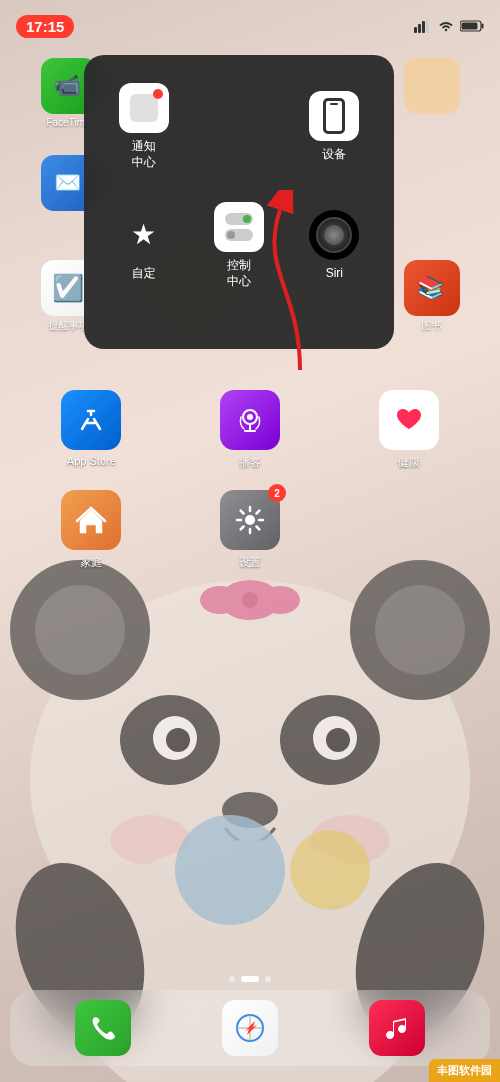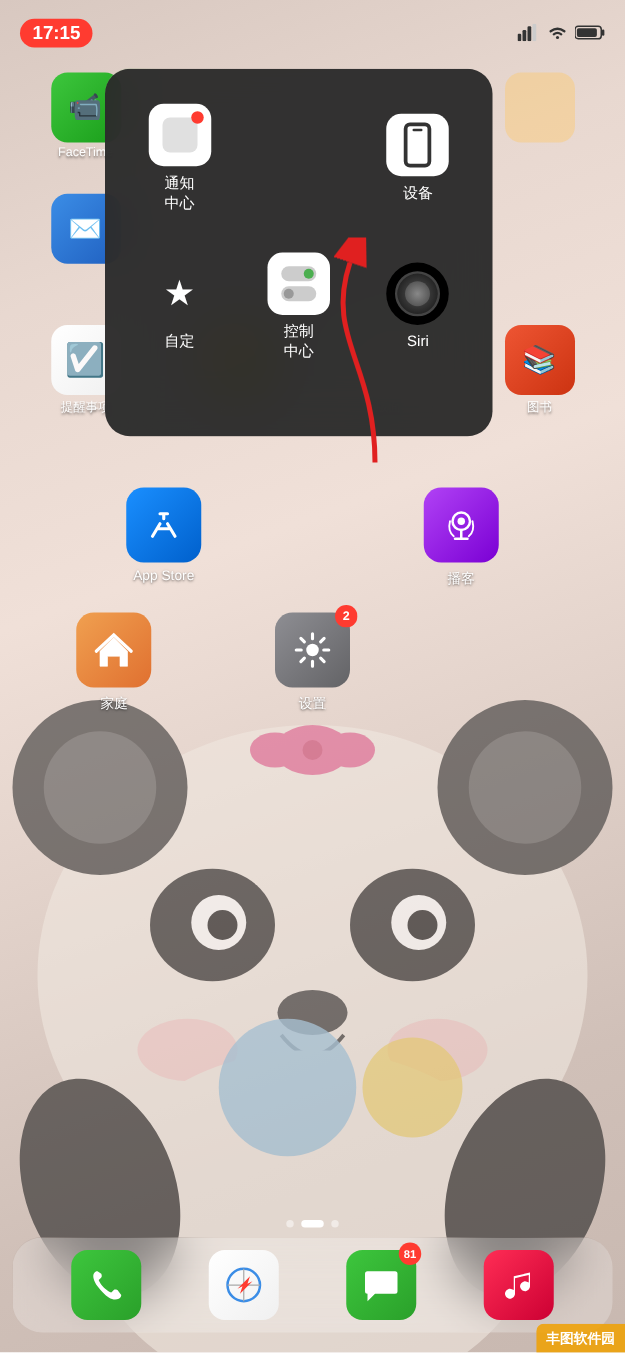--- a/index.html
+++ b/index.html
@@ -589,20 +589,28 @@
         <svg width="34" height="34" viewBox="0 0 34 34">
           <circle cx="17" cy="14" r="7" stroke="white" stroke-width="2" fill="none"></circle>
           <circle cx="17" cy="14" r="3" fill="white"></circle>
           <path d="M 17 21 L 17 28 M 12 28 L 22 28" stroke="white" stroke-width="2" stroke-linecap="round"></path>
           <path d="M 8 14 Q 6 22 11 26" stroke="white" stroke-width="1.5" fill="none" stroke-linecap="round"></path>
           <path d="M 26 14 Q 28 22 23 26" stroke="white" stroke-width="1.5" fill="none" stroke-linecap="round"></path>
         </svg>
       </div>
       <div class="icon-label">播客</div>
     </div>
+    <div class="app-icon">
+      <div class="icon-img health-bg">
+        <svg width="34" height="34" viewBox="0 0 34 34">
+          <path d="M 17 26 C 17 26 5 19 5 12 C 5 8.5 7.5 6 11 6 C 13.5 6 15.5 7.5 17 9.5 C 18.5 7.5 20.5 6 23 6 C 26.5 6 29 8.5 29 12 C 29 19 17 26 17 26 Z" fill="#ff2d55"></path>
+        </svg>
+      </div>
+      <div class="icon-label">健康</div>
+    </div>
   </div>
 
   <div class="apps-row" style="margin-top:20px;">
     <div class="app-icon">
       <div class="icon-img home-bg">
         <svg width="34" height="34" viewBox="0 0 34 34">
           <path d="M 6 18 L 17 7 L 28 18 L 28 30 L 22 30 L 22 22 L 12 22 L 12 30 L 6 30 Z" fill="white" stroke="white" stroke-width="0.5"></path>
           <path d="M 3 18 L 17 5 L 31 18" stroke="white" stroke-width="2.5" fill="none" stroke-linecap="round"></path>
         </svg>
       </div>
@@ -641,28 +649,20 @@
   <div class="dock-icon">
     <div class="icon-img safari-dock">
       <svg width="30" height="30" viewBox="0 0 30 30">
         <circle cx="15" cy="15" r="13" stroke="#3b8de6" stroke-width="2" fill="none"></circle>
         <line x1="15" y1="2" x2="15" y2="28" stroke="#aaa" stroke-width="1"></line>
         <line x1="2" y1="15" x2="28" y2="15" stroke="#aaa" stroke-width="1"></line>
         <polygon points="20,8 10,18 14,16 12,22 22,12 18,14" fill="#ff3b30"></polygon>
       </svg>
     </div>
   </div>
-  <div class="dock-icon" style="position:relative;">
-    <div style="position:absolute;top:-6px;right:-2px;background:#ff3b30;color:white;font-size:9px;font-weight:700;min-width:18px;height:18px;border-radius:9px;display:flex;align-items:center;justify-content:center;padding:0 4px;">81</div>
-    <div class="icon-img message-dock">
-      <svg width="30" height="30" viewBox="0 0 30 30">
-        <path d="M 4 4 L 26 4 Q 28 4 28 6 L 28 20 Q 28 22 26 22 L 10 22 L 4 28 L 4 22 Q 2 22 2 20 L 2 6 Q 2 4 4 4 Z" fill="white"></path>
-      </svg>
-    </div>
-  </div>
   <div class="dock-icon">
     <div class="icon-img music-dock">
       <svg width="30" height="30" viewBox="0 0 30 30">
         <path d="M 12 22 C 12 24 10 26 8 26 C 6 26 4 24 4 22 C 4 20 6 18 8 18 C 9 18 10 18.5 11 19 L 11 8 L 24 5 L 24 16 C 24 18 22 20 20 20 C 18 20 16 18 16 16 C 16 14 18 12 20 12 C 21 12 22 12.5 23 13 L 23 7 L 12 9.5 Z" fill="white"></path>
       </svg>
     </div>
   </div>
 </div>
 
 <div class="watermark">丰图软件园</div>

